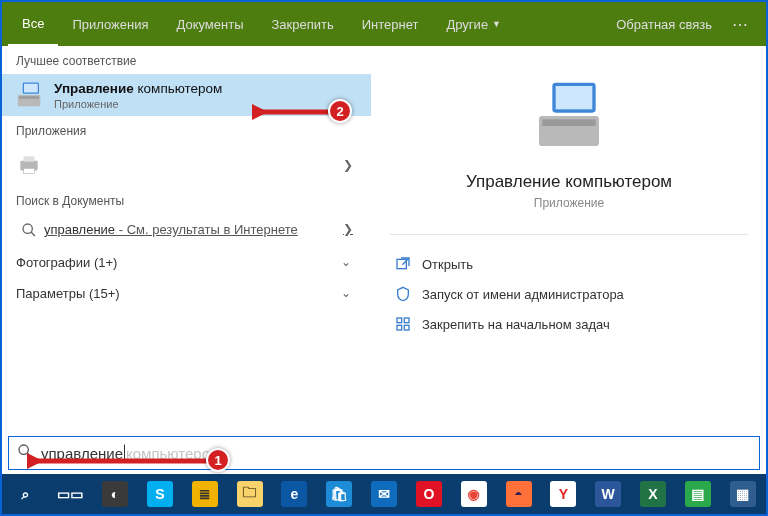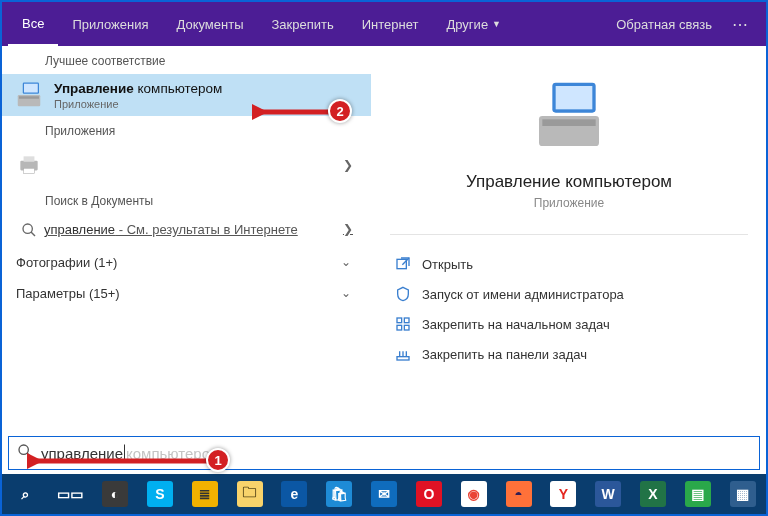--- a/index.html
+++ b/index.html
@@ -1,33 +1,33 @@
 <!DOCTYPE html>
 <html><head>
 <meta charset="utf-8">
 <style>
   * { box-sizing: border-box; margin: 0; padding: 0; font-family: "Segoe UI", Tahoma, sans-serif; }
   html, body { width: 768px; height: 516px; overflow: hidden; }
   .frame { width: 768px; height: 516px; border: 2px solid #0a63d6; background: #fff; position: relative; }
 
   
-  .topbar { height: 44px; background: #4c1d95; color: #fff; display: flex; align-items: center; padding: 0 6px; }
+  .topbar { height: 44px; background: #4d7c0f; color: #fff; display: flex; align-items: center; padding: 0 6px; }
   .tab { padding: 0 14px; height: 100%; display: flex; align-items: center; font-size: 13px; cursor: pointer; color: #ddd; }
   .tab.active { border-bottom: 2px solid #fff; color: #fff; }
   .tab .caret { margin-left: 4px; font-size: 9px; }
   .spacer { flex: 1; }
   .feedback-link { font-size: 13px; color: #ddd; padding: 0 10px; cursor: pointer; }
   .more-btn { color: #ddd; padding: 0 10px; cursor: pointer; font-size: 16px; letter-spacing: 2px; }
 
   
   .main { display: flex; height: 392px; }
   .left { width: 370px; border-right: 1px solid #fff; background: #fff; box-shadow: 1px 0 0 #e8e8e8; }
   .right { flex: 1; background: #fff; }
 
-  .section-head { padding: 8px 14px 6px; font-size: 12px; color: #555; margin-left: 29px; }
+  .section-head { padding: 8px 14px 6px; font-size: 12px; color: #555; }
 
   .result-item { display: flex; align-items: center; padding: 6px 12px; cursor: pointer; }
   .result-item.selected { background: #bfe0f5; }
   .result-item .ico { width: 30px; height: 30px; display: flex; align-items: center; justify-content: center; margin-right: 10px; }
   .result-item .txt .title { font-size: 13.5px; color: #111; }
   .result-item .txt .title b { font-weight: 600; }
   .result-item .txt .sub { font-size: 11px; color: #666; margin-top: 2px; }
   .result-item .chev { margin-left: auto; color: #666; font-size: 12px; padding: 0 6px; }
 
   .search-web { display: flex; padding: 8px 12px; color: #555; font-size: 13px; cursor: pointer; text-decoration: underline; }
@@ -181,29 +181,20 @@
       <div class="action-row">
         <span class="ai">
             <svg width="16" height="16" viewBox="0 0 24 24" fill="none" stroke="#3a7fcf" stroke-width="2">
               <rect x="3" y="3" width="7" height="7"></rect>
               <rect x="14" y="3" width="7" height="7"></rect>
               <rect x="3" y="14" width="7" height="7"></rect>
               <rect x="14" y="14" width="7" height="7"></rect>
             </svg>
           </span>
         <span>Закрепить на начальном задач</span>
-      </div>
-      <div class="action-row">
-        <span class="ai">
-            <svg width="16" height="16" viewBox="0 0 24 24" fill="none" stroke="#3a7fcf" stroke-width="2">
-              <rect x="3" y="16" width="18" height="5"></rect>
-              <path d="M7 16V8m5 8V8m5 8V8"></path>
-            </svg>
-          </span>
-        <span>Закрепить на панели задач</span>
       </div>
     </div>
   </div>
 
   <div class="searchbox-wrap">
     <span class="sico">
       <svg class="svg-search" viewBox="0 0 24 24" fill="none" stroke="#555" stroke-width="2">
           <circle cx="10" cy="10" r="7"></circle>
           <line x1="15" y1="15" x2="21" y2="21"></line>
         </svg>

